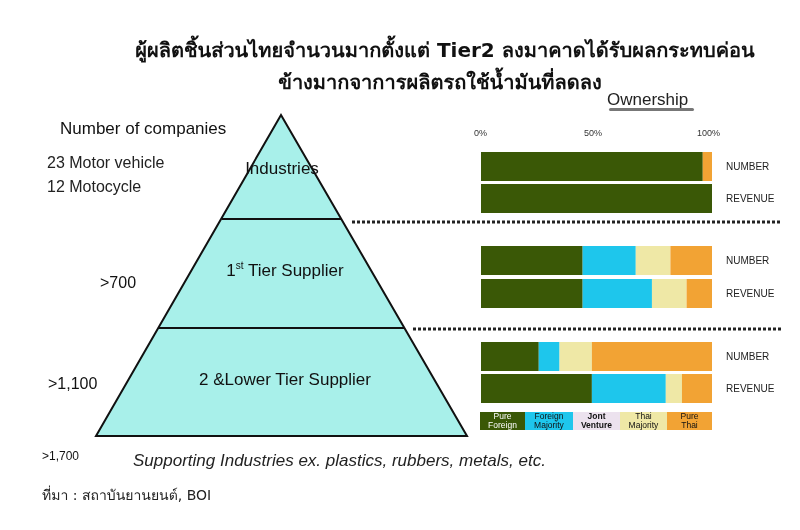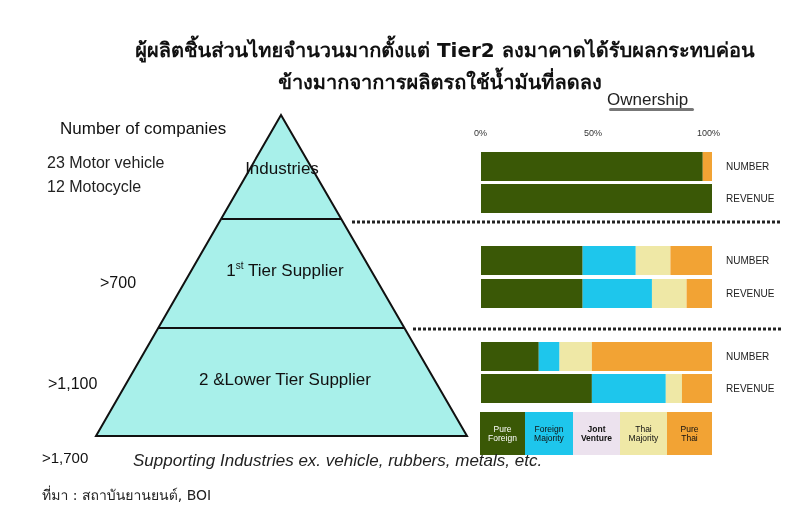--- a/index.html
+++ b/index.html
@@ -11,32 +11,32 @@
   #title1 { top: 34px; left: 45px; }
   #title2 { top: 66px; left: 40px; }
   #ownership { left: 607px; top: 90px; font-size: 17px; color: #222; }
   #ownership-underline { left: 609px; top: 108px; width: 85px; height: 3px; background: #555; border-radius: 2px; opacity: .8; }
   #companies-label { left: 60px; top: 119px; font-size: 17px; }
   .count { font-size: 16px; color: #222; }
   #motor { left: 47px; top: 154px; }
   #moto { left: 47px; top: 178px; }
   #c700 { left: 100px; top: 274px; font-size: 16px; }
   #c1100 { left: 48px; top: 375px; font-size: 16px; }
-  #c1700 { left: 42px; top: 449px; font-size: 15px; text-align: center; }
+  #c1700 { left: 42px; top: 449px; font-size: 12px; text-align: center; }
   #supporting { left: 133px; top: 451px; font-size: 17px; font-style: italic; color: #222; }
   #source { left: 42px; top: 484px; font-size: 14px; color: #222; font-family: "DejaVu Sans", sans-serif; }
   .tier-label { font-size: 17px; color: #111; text-align: center; }
   #tier0 { left: 232px; top: 159px; width: 100px; }
   #tier1 { left: 200px; top: 260px; width: 170px; }
   #tier1 sup { font-size: 10px; }
   #tier2 { left: 170px; top: 370px; width: 230px; }
   .axis-tick { font-size: 9px; color: #333; top: 128px; }
   #chart-svg { left: 0; top: 0; }
   .bar-label { font-size: 10px; color: #222; left: 726px; }
-  .legend-box { position: absolute; top: 412px; height: 43px; font-size: 8.5px; line-height: 9px;
+  .legend-box { position: absolute; top: 412px; height: 18px; font-size: 8.5px; line-height: 9px;
                 text-align: center; display: flex; align-items: center; justify-content: center; }
 </style>
 </head>
 <body>
 
 <div class="abs title" id="title1">ผู้ผลิตชิ้นส่วนไทยจำนวนมากตั้งแต่ Tier2 ลงมาคาดได้รับผลกระทบค่อน</div>
 <div class="abs title" id="title2">ข้างมากจาการผลิตรถใช้น้ำมันที่ลดลง</div>
 
 <div class="abs" id="ownership">Ownership</div>
 <div class="abs" id="ownership-underline"></div>
@@ -107,14 +107,14 @@
       <span>Jont<br>Venture</span>
     </div>
     <div class="legend-box" style="left: 620px; width: 47px; background: rgb(239, 232, 166); color: rgb(17, 17, 17);">
       <span>Thai<br>Majority</span>
     </div>
     <div class="legend-box" style="left: 667px; width: 45px; background: rgb(242, 163, 52); color: rgb(17, 17, 17);">
       <span>Pure<br>Thai</span>
     </div>
   </div>
 
-<div class="abs" id="supporting">Supporting Industries ex. vehicle, rubbers, metals, etc.</div>
+<div class="abs" id="supporting">Supporting Industries ex. plastics, rubbers, metals, etc.</div>
 <div class="abs" id="source">ที่มา : สถาบันยานยนต์, BOI</div>
 
 </body></html>

